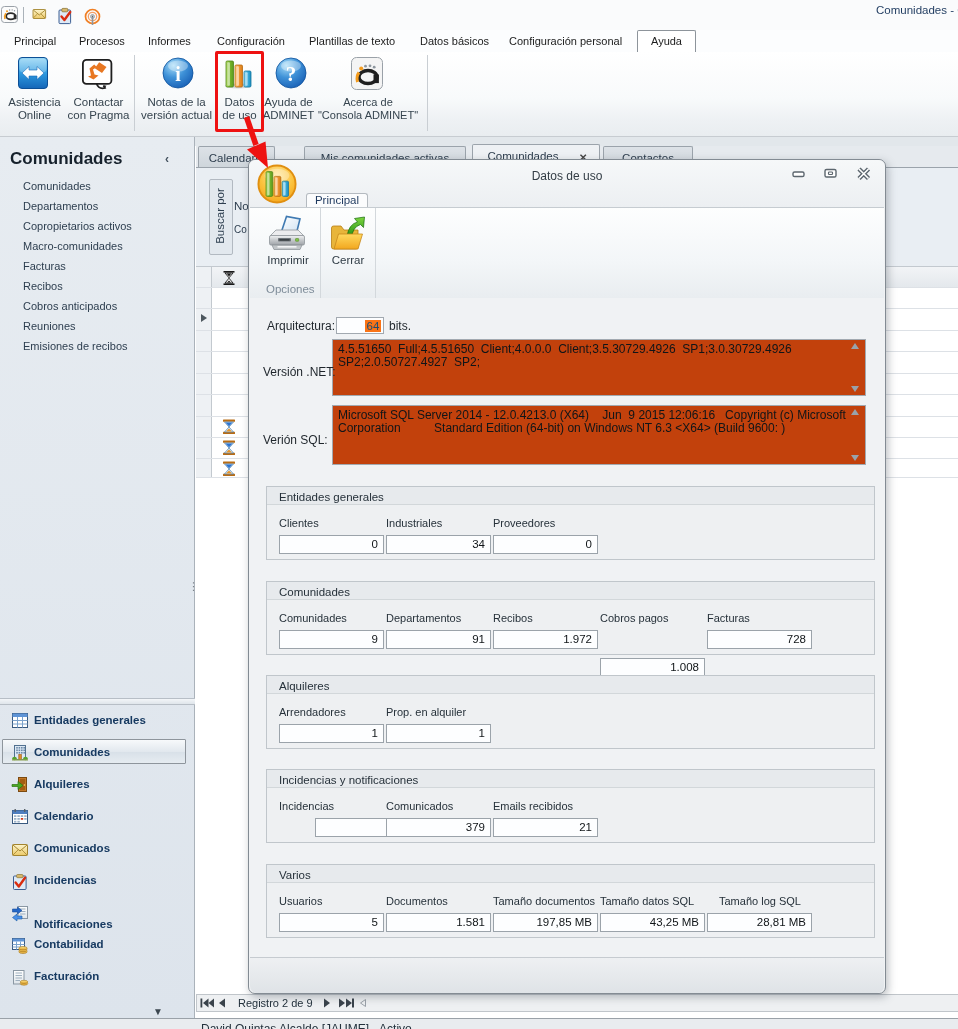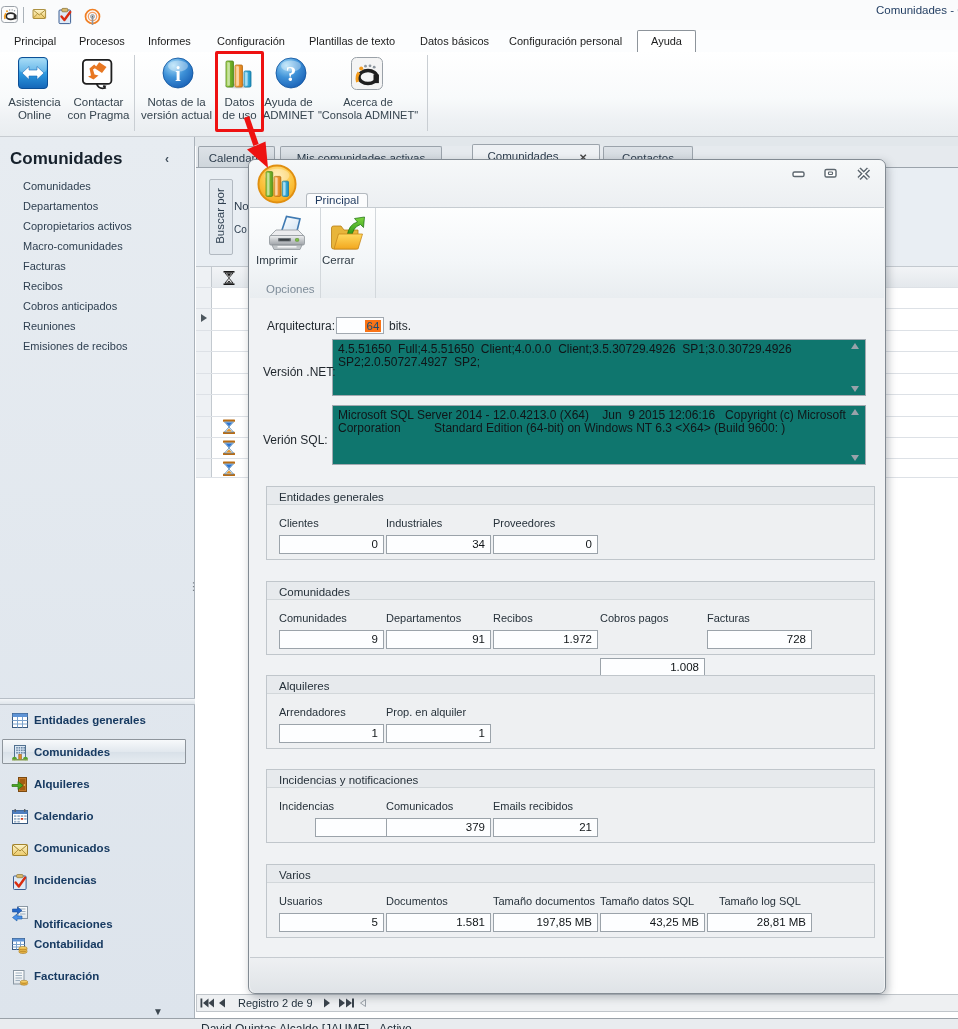--- a/index.html
+++ b/index.html
@@ -34,26 +34,26 @@
 #selcol{left:0;top:121px;width:16px;height:211px;background:#eef1f4;border-right:1px solid #c3c9cf;box-sizing:border-box;}
 
 #recbar{left:196px;top:994px;width:762px;height:18px;background:#eef0f2;border:1px solid #c0c5ca;border-right:none;box-sizing:border-box;}
 #statusbar{left:0px;top:1018px;width:958px;height:11px;background:#e9ecef;border-top:1px solid #9aa1a8;}
 
 #dialog{left:248px;top:159px;width:638px;height:835px;background:#f0f2f4;border:1px solid #838b93;border-radius:7px;box-shadow:2px 3px 8px rgba(60,70,80,0.35);box-sizing:border-box;}
 #dlgtitle{left:0;top:0;width:636px;height:47px;background:linear-gradient(180deg,#f6f8f9,#eceff2);border-radius:7px 7px 0 0;}
 #dlgtab{left:57px;top:33px;width:62px;height:15px;background:#fbfcfd;border:1px solid #b4bac0;border-bottom:none;border-radius:3px 3px 0 0;box-sizing:border-box;font-size:11.5px;color:#1f3a5f;text-align:center;}
 #dlgribbon{left:1px;top:47px;width:634px;height:90px;background:linear-gradient(180deg,#fdfefe,#f3f6f8 60%,#e9edf0 100%);border-top:1px solid #c6ccd1;border-bottom:1px solid #b6bdc4;box-sizing:content-box;}
 .dlgbtnsep{top:0px;width:1px;height:90px;background:#d3d8dc;}
-.dlglabel{font-size:11.5px;color:#303c46;}
+.dlglabel{font-size:11.5px;color:#303c46;text-align:center;}
 #dlgcontent{left:1px;top:138px;width:634px;height:659px;background:#f0f2f4;}
 #dlgfooter{left:1px;top:797px;width:634px;height:36px;background:linear-gradient(180deg,#eef0f2,#dfe3e7);border-top:1px solid #c6cbd0;border-radius:0 0 7px 7px;box-sizing:border-box;}
 .flabel{font-size:12px;color:#1e252b;}
 .fbox{background:#fdfeff;border:1px solid #a2a9b0;box-sizing:border-box;}
-.tarea{background:#0f766e;border:1px solid #a2a9b0;box-sizing:border-box;font-size:12px;color:#101518;line-height:13px;padding:3px 22px 0 5px;}
+.tarea{background:#c2410c;border:1px solid #a2a9b0;box-sizing:border-box;font-size:12px;color:#101518;line-height:13px;padding:3px 22px 0 5px;}
 .sbar{position:absolute;right:1px;top:1px;bottom:1px;width:16px;}
 .sbar .up{position:absolute;top:2px;left:3px;width:0;height:0;border-left:4.5px solid transparent;border-right:4.5px solid transparent;border-bottom:6px solid #99a2aa;}
 .sbar .dn{position:absolute;bottom:2px;left:3px;width:0;height:0;border-left:4.5px solid transparent;border-right:4.5px solid transparent;border-top:6px solid #99a2aa;}
 .group{left:17px;width:609px;height:74px;background:#eef0f2;border:1px solid #c0c6cb;box-sizing:border-box;}
 .ghead{left:0;top:0;width:100%;height:18px;background:#e7eaed;border-bottom:1px solid #d2d7da;box-sizing:border-box;}
 .ghead span{position:absolute;left:12px;top:4px;font-size:11.5px;color:#26313a;white-space:nowrap;}
 .glabel{top:30px;font-size:11px;color:#26313a;white-space:nowrap;}
 .gbox{top:48px;width:105px;height:19px;background:#fdfeff;border:1px solid #9ba3aa;box-sizing:border-box;font-size:11.5px;color:#101518;text-align:right;padding:2px 5px 0 0;}
 
 #redbox{left:215px;top:51px;width:49px;height:81px;border:3px solid #ee1111;border-radius:2px;box-sizing:border-box;}
@@ -338,21 +338,21 @@
 <div class="abs txt navitem" style="top:874px;">Incidencias</div>
 <div class="abs txt navitem" style="top:906px;margin-top:12px;">Notificaciones</div>
 <div class="abs txt navitem" style="top:938px;">Contabilidad</div>
 <div class="abs txt navitem" style="top:970px;">Facturación</div>
 <div class="abs txt" style="left:153px;top:1006px;font-size:10px;color:#3c4750;">▼</div>
 <div class="abs" style="left:188px;top:584px;width:3px;height:16px;color:#7b828a;font-size:11px;line-height:5px;">⋮</div>
 
 <div class="abs" id="gridarea">
   <div class="abs" style="left:0;top:0;width:762px;height:21px;background:#e6eaee;"></div>
   <div class="abs tab" style="left:2px;width:77px;">Calendario</div>
-  <div class="abs tab" style="left:84px;width:162px;">Mis comunidades activas</div>
+  <div class="abs tab" style="left:108px;width:162px;">Mis comunidades activas</div>
   <div class="abs tab" style="left:276px;top:-2px;width:128px;height:24px;background:#eef1f4;padding-right:26px;">Comunidades</div>
   <div class="abs" style="left:383px;top:6px;font-size:10px;color:#444;font-weight:bold;">✕</div>
   <div class="abs tab" style="left:407px;width:90px;">Contactos</div>
   <div class="abs" style="left:0;top:21px;width:762px;height:1px;background:#9ba3ab;"></div>
   <div class="abs" id="buscarpanel"></div>
   <div class="abs" id="buscarbox"></div>
   <svg class="abs" style="left:13px;top:33px;" width="22" height="74" viewBox="0 0 22 74">
         <text x="-37" y="15" transform="rotate(-90)" font-size="11.5" fill="#2d3e4f" text-anchor="middle" font-family="Liberation Sans,sans-serif">Buscar por</text>
       </svg>
   <div class="abs txt" style="left:38px;top:54px;font-size:11.5px;color:#2d3e4f;">No</div>
@@ -419,20 +419,21 @@
   </g>
   <path d="M167.5 2.5 L167.5 9.5 L162.5 6 Z" fill="none" stroke="#9aa1a8" stroke-width="1"></path>
 </svg>
 <div class="abs txt" style="left:238px;top:997px;font-size:11px;color:#23313c;">Registro 2 de 9</div>
 
 <div class="abs" id="statusbar"></div>
 <div class="abs txt" style="left:201px;top:1022px;font-size:12px;color:#23313c;">David Quintas Alcalde [JAUME]&nbsp;&nbsp;&nbsp;Activo</div>
 
 <div class="abs" id="dialog">
   <div class="abs" id="dlgtitle"></div>
+  <div class="abs txt" style="left:0;top:9px;width:636px;text-align:center;font-size:12px;color:#333d45;">Datos de uso</div>
 
   <svg class="abs" style="left:542px;top:7px;" width="86" height="14" viewBox="0 0 86 14">
     <g stroke="#5c666e" fill="#fff">
       <rect x="2" y="5" width="11" height="4.5" rx="1.6" stroke-width="1.4"></rect>
       <rect x="34" y="2.5" width="11" height="7.5" rx="1.6" stroke-width="1.4"></rect>
       <rect x="37.5" y="5" width="4" height="2.5" rx="0.8" stroke-width="1.2"></rect>
     </g>
     <g transform="translate(67,1)">
       <path d="M1 1 L10.5 10.5 M10.5 1 L1 10.5" stroke="#5c666e" stroke-width="4.4"></path>
       <path d="M1 1 L10.5 10.5 M10.5 1 L1 10.5" stroke="#ffffff" stroke-width="1.6"></path>

